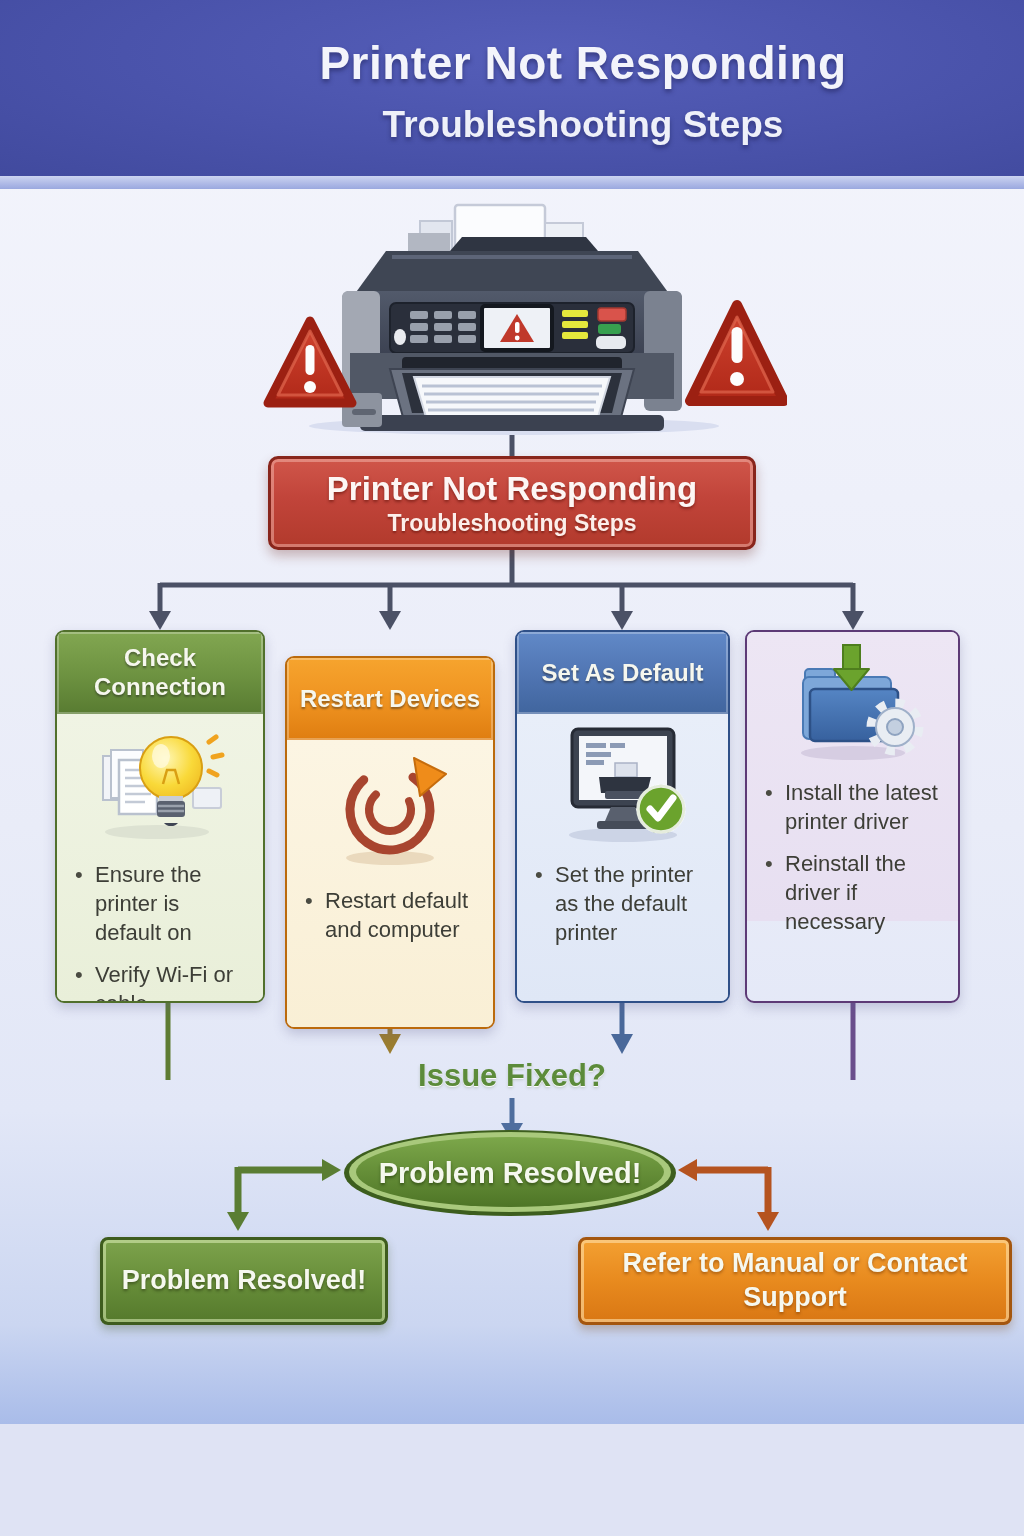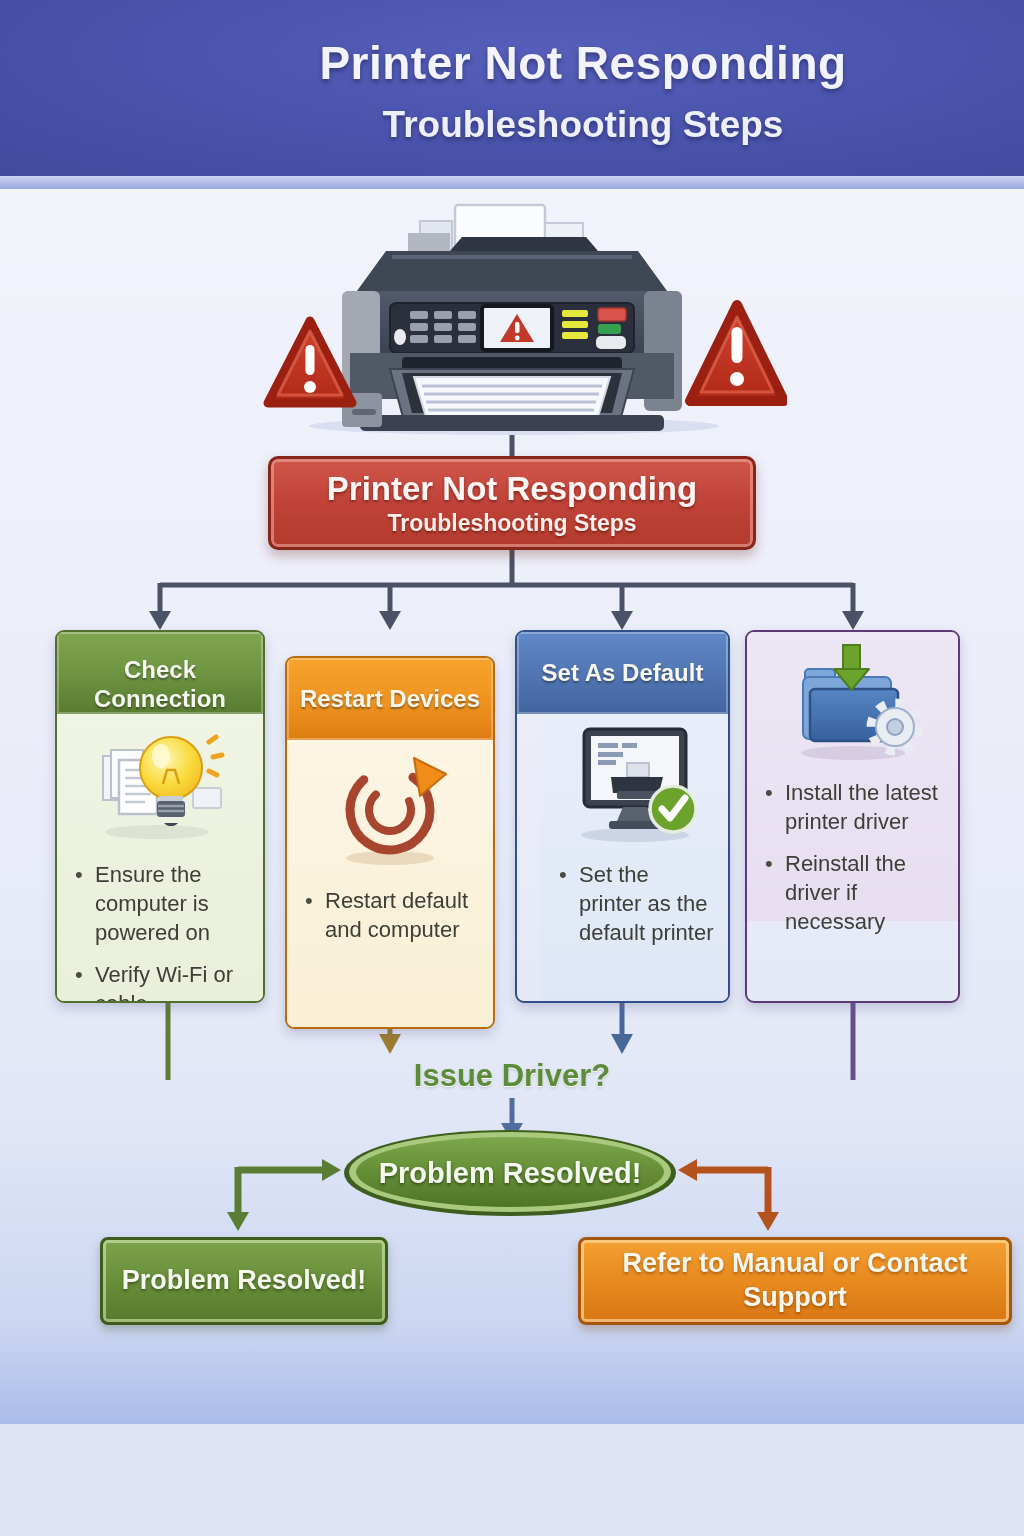--- a/index.html
+++ b/index.html
@@ -33,28 +33,28 @@
   .column{top:630px;height:373px;border-radius:9px;box-sizing:border-box;
     box-shadow:0 5px 12px rgba(95,95,140,.28);overflow:hidden;}
   .col1{left:55px;width:210px;border:2px solid #51702c;}
   .col2{left:285px;width:210px;border:2px solid #bb6a0c;margin-top:26px;}
   .col3{left:515px;width:215px;border:2px solid #2f5088;}
   .col4{left:745px;width:215px;border:2px solid #5d3a76;}
   .col-header{height:82px;display:flex;align-items:center;justify-content:center;text-align:center;
     box-shadow:inset 0 0 0 2px rgba(255,255,255,.28);padding:0 6px;box-sizing:border-box;}
   .col-header span{color:#f6f7ee;font-size:24px;font-weight:bold;line-height:1.2;
     text-shadow:0 2px 2px rgba(30,30,30,.45);}
-  .ch1{background:linear-gradient(180deg,#82a751 0%,#6c9140 55%,#587b31 100%);align-items:flex-end;}
+  .ch1{background:linear-gradient(180deg,#82a751 0%,#6c9140 55%,#587b31 100%);}
   .ch2{background:linear-gradient(180deg,#f6a42e 0%,#ee9220 55%,#df7d10 100%);}
   .ch3{background:linear-gradient(180deg,#6189c8 0%,#4f74b1 55%,#40659e 100%);}
   .ch4{background:linear-gradient(180deg,#9767b7 0%,#8659a5 55%,#744a92 100%);}
   .col-body{height:289px;box-sizing:border-box;padding:6px 12px 0 12px;}
   .cb1{background:linear-gradient(180deg,#f0f4e4 0%,#e9efd9 100%);}
   .cb2{background:linear-gradient(180deg,#fcf5e3 0%,#f9efd5 100%);}
-  .cb3{background:linear-gradient(180deg,#e8eef9 0%,#dfe7f6 100%);margin-left:24px;}
+  .cb3{background:linear-gradient(180deg,#e8eef9 0%,#dfe7f6 100%);}
   .cb4{background:linear-gradient(180deg,#ede6f4 0%,#e7dff1 100%);}
   .icon-wrap{height:130px;display:flex;align-items:center;justify-content:center;}
   .bullets{list-style:none;margin:10px 0 0 0;padding:0 0 0 6px;}
   .bullets li{position:relative;padding-left:20px;color:#3d3e37;font-size:22px;line-height:1.32;margin-bottom:13px;}
   .bullets li::before{content:"•";position:absolute;left:0;top:0;color:#4a4b42;font-size:22px;}
 
   
   .decision-label{left:392px;top:1054px;width:240px;height:44px;text-align:center;
     color:#5c8b3a;font-size:31px;font-weight:bold;line-height:44px;
     text-shadow:0 1px 0 rgba(255,255,255,.9),0 2px 3px rgba(80,110,50,.25);}
@@ -288,21 +288,21 @@
             <ellipse cx="76" cy="30" rx="9" ry="12" fill="#fffbe0" opacity=".75"></ellipse>
           </g>
           <g stroke="#f0a31f" stroke-width="5" stroke-linecap="round">
             <line x1="124" y1="16" x2="131" y2="11"></line>
               <line x1="128" y1="31" x2="137" y2="29"></line>
               <line x1="124" y1="45" x2="132" y2="49"></line>
           </g>
         </svg>
       </div>
       <ul class="bullets">
-        <li>Ensure the computer is powered on</li>
+        <li>Ensure the printer is default on</li>
         <li>Verify Wi-Fi or cable connection</li>
       </ul>
     </div>
   </section>
 
   <section class="abs column col2">
     <div class="col-header ch2">
       <span>Restart Devices</span>
     </div>
     <div class="col-body cb2">
@@ -383,21 +383,21 @@
           </g>
         </svg>
       </div>
       <ul class="bullets">
         <li>Install the latest printer driver</li>
         <li>Reinstall the driver if necessary</li>
       </ul>
     </div>
   </section>
 
-  <div class="abs decision-label">Issue Driver?</div>
+  <div class="abs decision-label">Issue Fixed?</div>
 
   <div class="abs ellipse-wrap">
     <svg width="340" height="90" viewBox="0 0 340 90">
       <defs>
         <linearGradient id="ellGrad" x1="0" y1="0" x2="0" y2="1">
           <stop offset="0" stop-color="#7ca74a"></stop>
             <stop offset="1" stop-color="#4e7526"></stop>
         </linearGradient>
       </defs>
       <ellipse cx="170" cy="45" rx="166" ry="43" fill="#3d5e1e"></ellipse>

